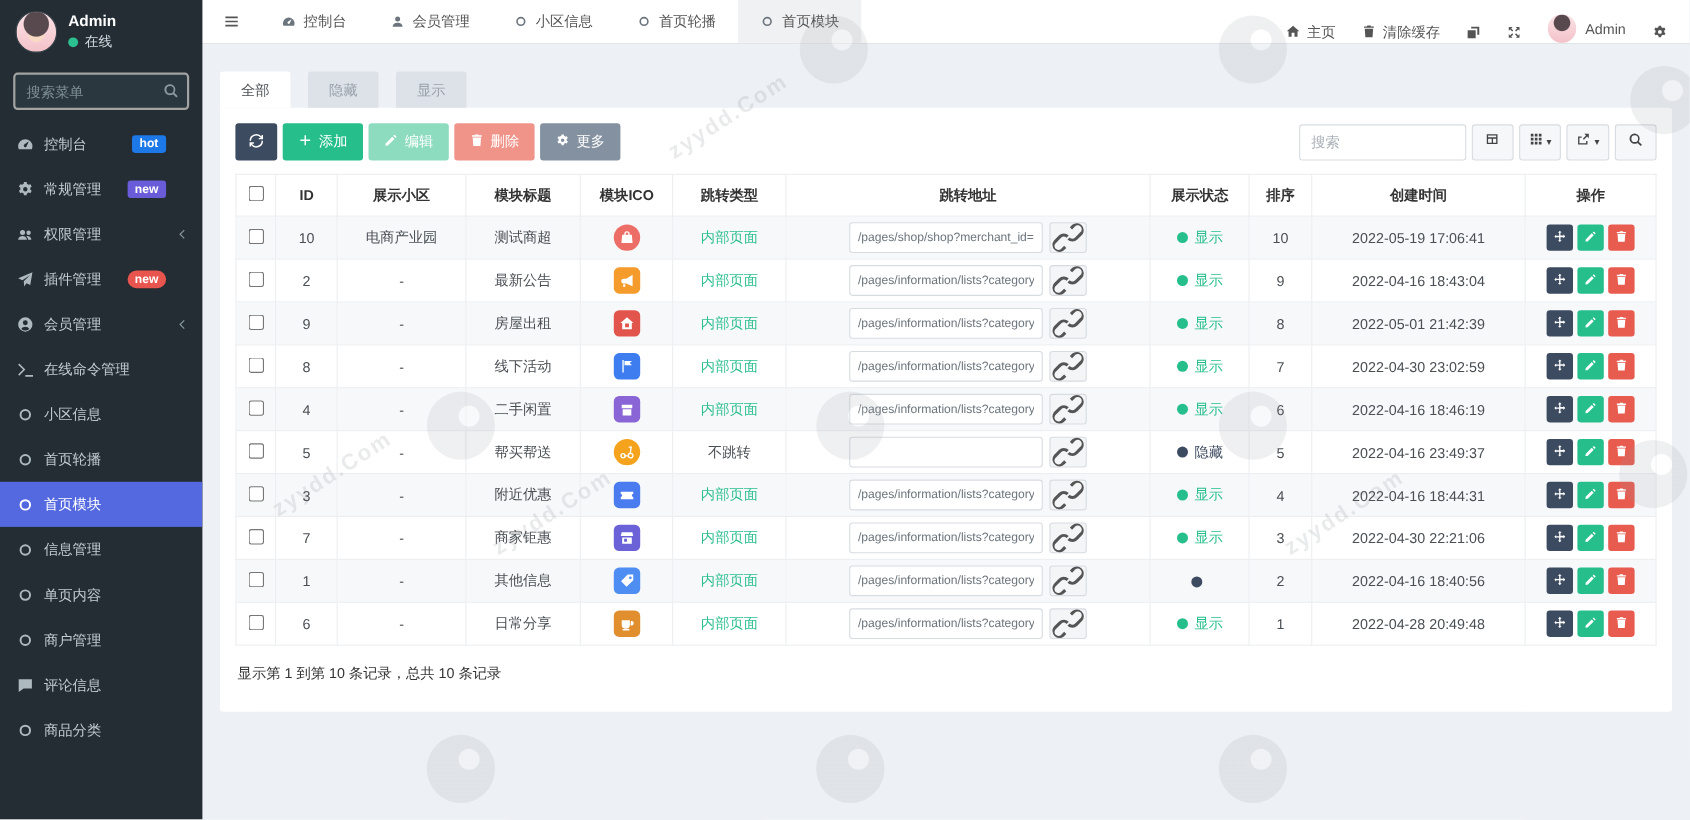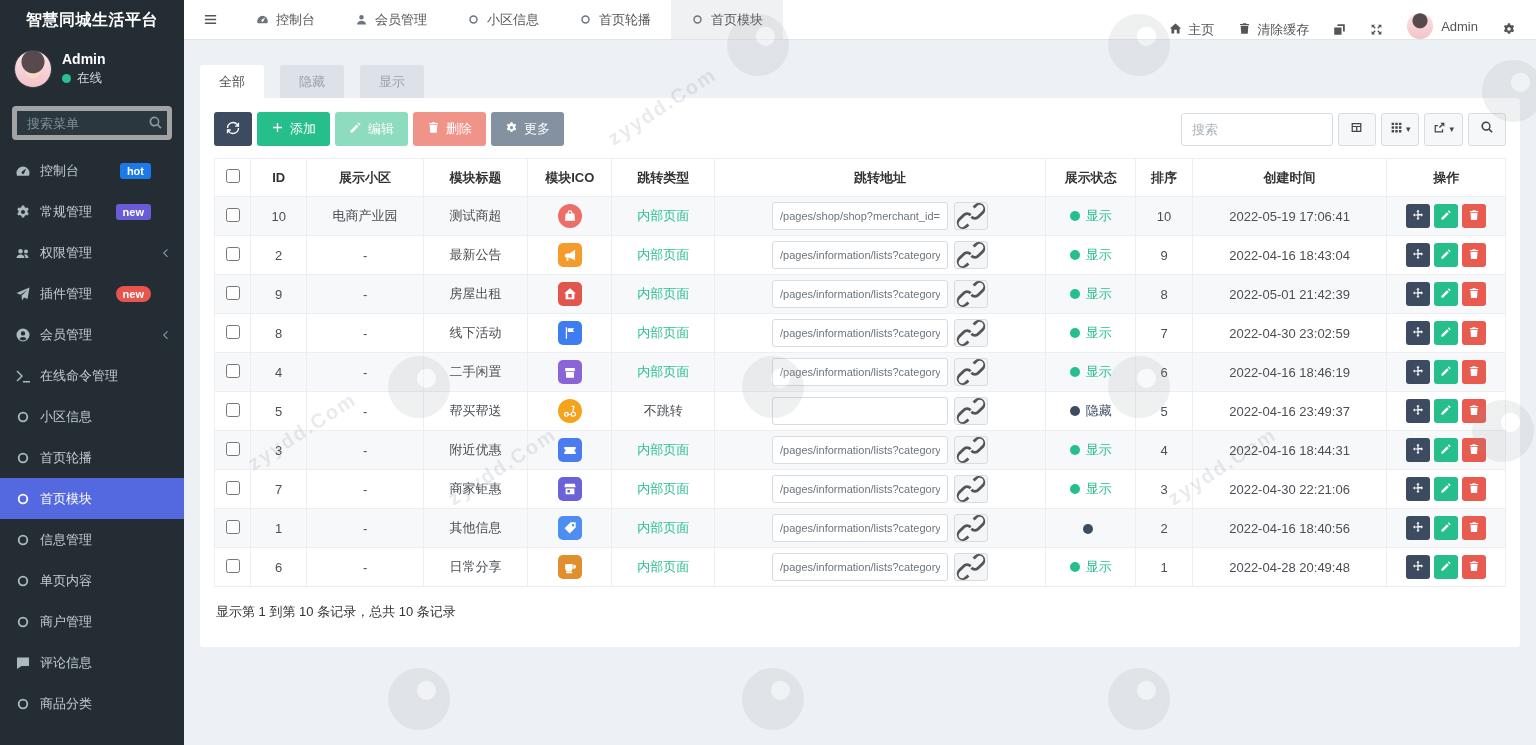--- a/index.html
+++ b/index.html
@@ -13,21 +13,21 @@
   .avatar { width:38px; height:38px; border-radius:50%;
     background:
       radial-gradient(circle at 50% 30%, #57494e 0 11px, transparent 12px),
       radial-gradient(circle at 50% 55%, #f7d9c4 0 7px, transparent 8px),
       linear-gradient(180deg,#fbe3e6,#f3c2c9);
     border:1px solid #3a454c; }
   .user-meta .u-name { color:#fff; font-size:14px; font-weight:bold; }
   .user-meta .u-status { display:flex; align-items:center; gap:6px; font-size:12.5px; color:#d4dbdf; margin-top:3px; }
   .st-dot { width:9px; height:9px; border-radius:50%; background:#2cbf90; display:inline-block; }
   .side-search { margin:6px 12px 10px; position:relative; }
-  .side-search input { width:100%; height:34px; background:#2b373e; border:5px solid #a3a3a3; border-radius:4px; color:#cfd8dc; font-size:13px; padding:0 30px 0 10px; outline:none; }
+  .side-search input { width:100%; height:34px; background:#2b373e; border:2px solid #a3a3a3; border-radius:4px; color:#cfd8dc; font-size:13px; padding:0 30px 0 10px; outline:none; }
   .side-search input::placeholder { color:#7f8e96; }
   .side-search .s-ic { position:absolute; right:9px; top:9px; width:15px; height:15px; color:#8a99a1; }
   .menu { margin-top:2px; }
   .menu-item { height:41px; display:flex; align-items:center; padding:0 12px 0 15px; font-size:13px; color:#c3ccd2; cursor:pointer; gap:9px; }
   .menu-item .mi-ic { width:16px; height:16px; flex:0 0 16px; color:#aeb9bf; display:flex; }
   .menu-item .mi-ic svg { width:16px; height:16px; }
   .menu-item.active { background:#5469e0; color:#fff; }
   .menu-item.active .mi-ic { color:#fff; }
   .mi-label { flex:1; white-space:nowrap; }
   .mi-badge { font-size:11px; color:#fff; padding:2px 7px; border-radius:3px; font-weight:bold; }
@@ -107,21 +107,20 @@
   .wm { position:absolute; pointer-events:none; z-index:40; }
   .wm-logo { width:62px; height:62px; border-radius:50%; background:radial-gradient(circle at 62% 36%, #fff 0 9px, #8d9298 10px); opacity:.14; }
   .wm-text { font-size:20px; color:#6d7277; opacity:.14; transform:rotate(-33deg); font-weight:bold; letter-spacing:2px; white-space:nowrap; }
 </style>
 </head>
 <body>
 
 <div class="app">
 
   <aside class="sidebar">
-    <div class="brand">智慧同城生活平台</div>
     <div class="user-panel">
       <div class="avatar"></div>
       <div class="user-meta">
         <div class="u-name">Admin</div>
         <div class="u-status">
           <span class="st-dot"></span>
           <span>在线</span>
         </div>
       </div>
     </div>

